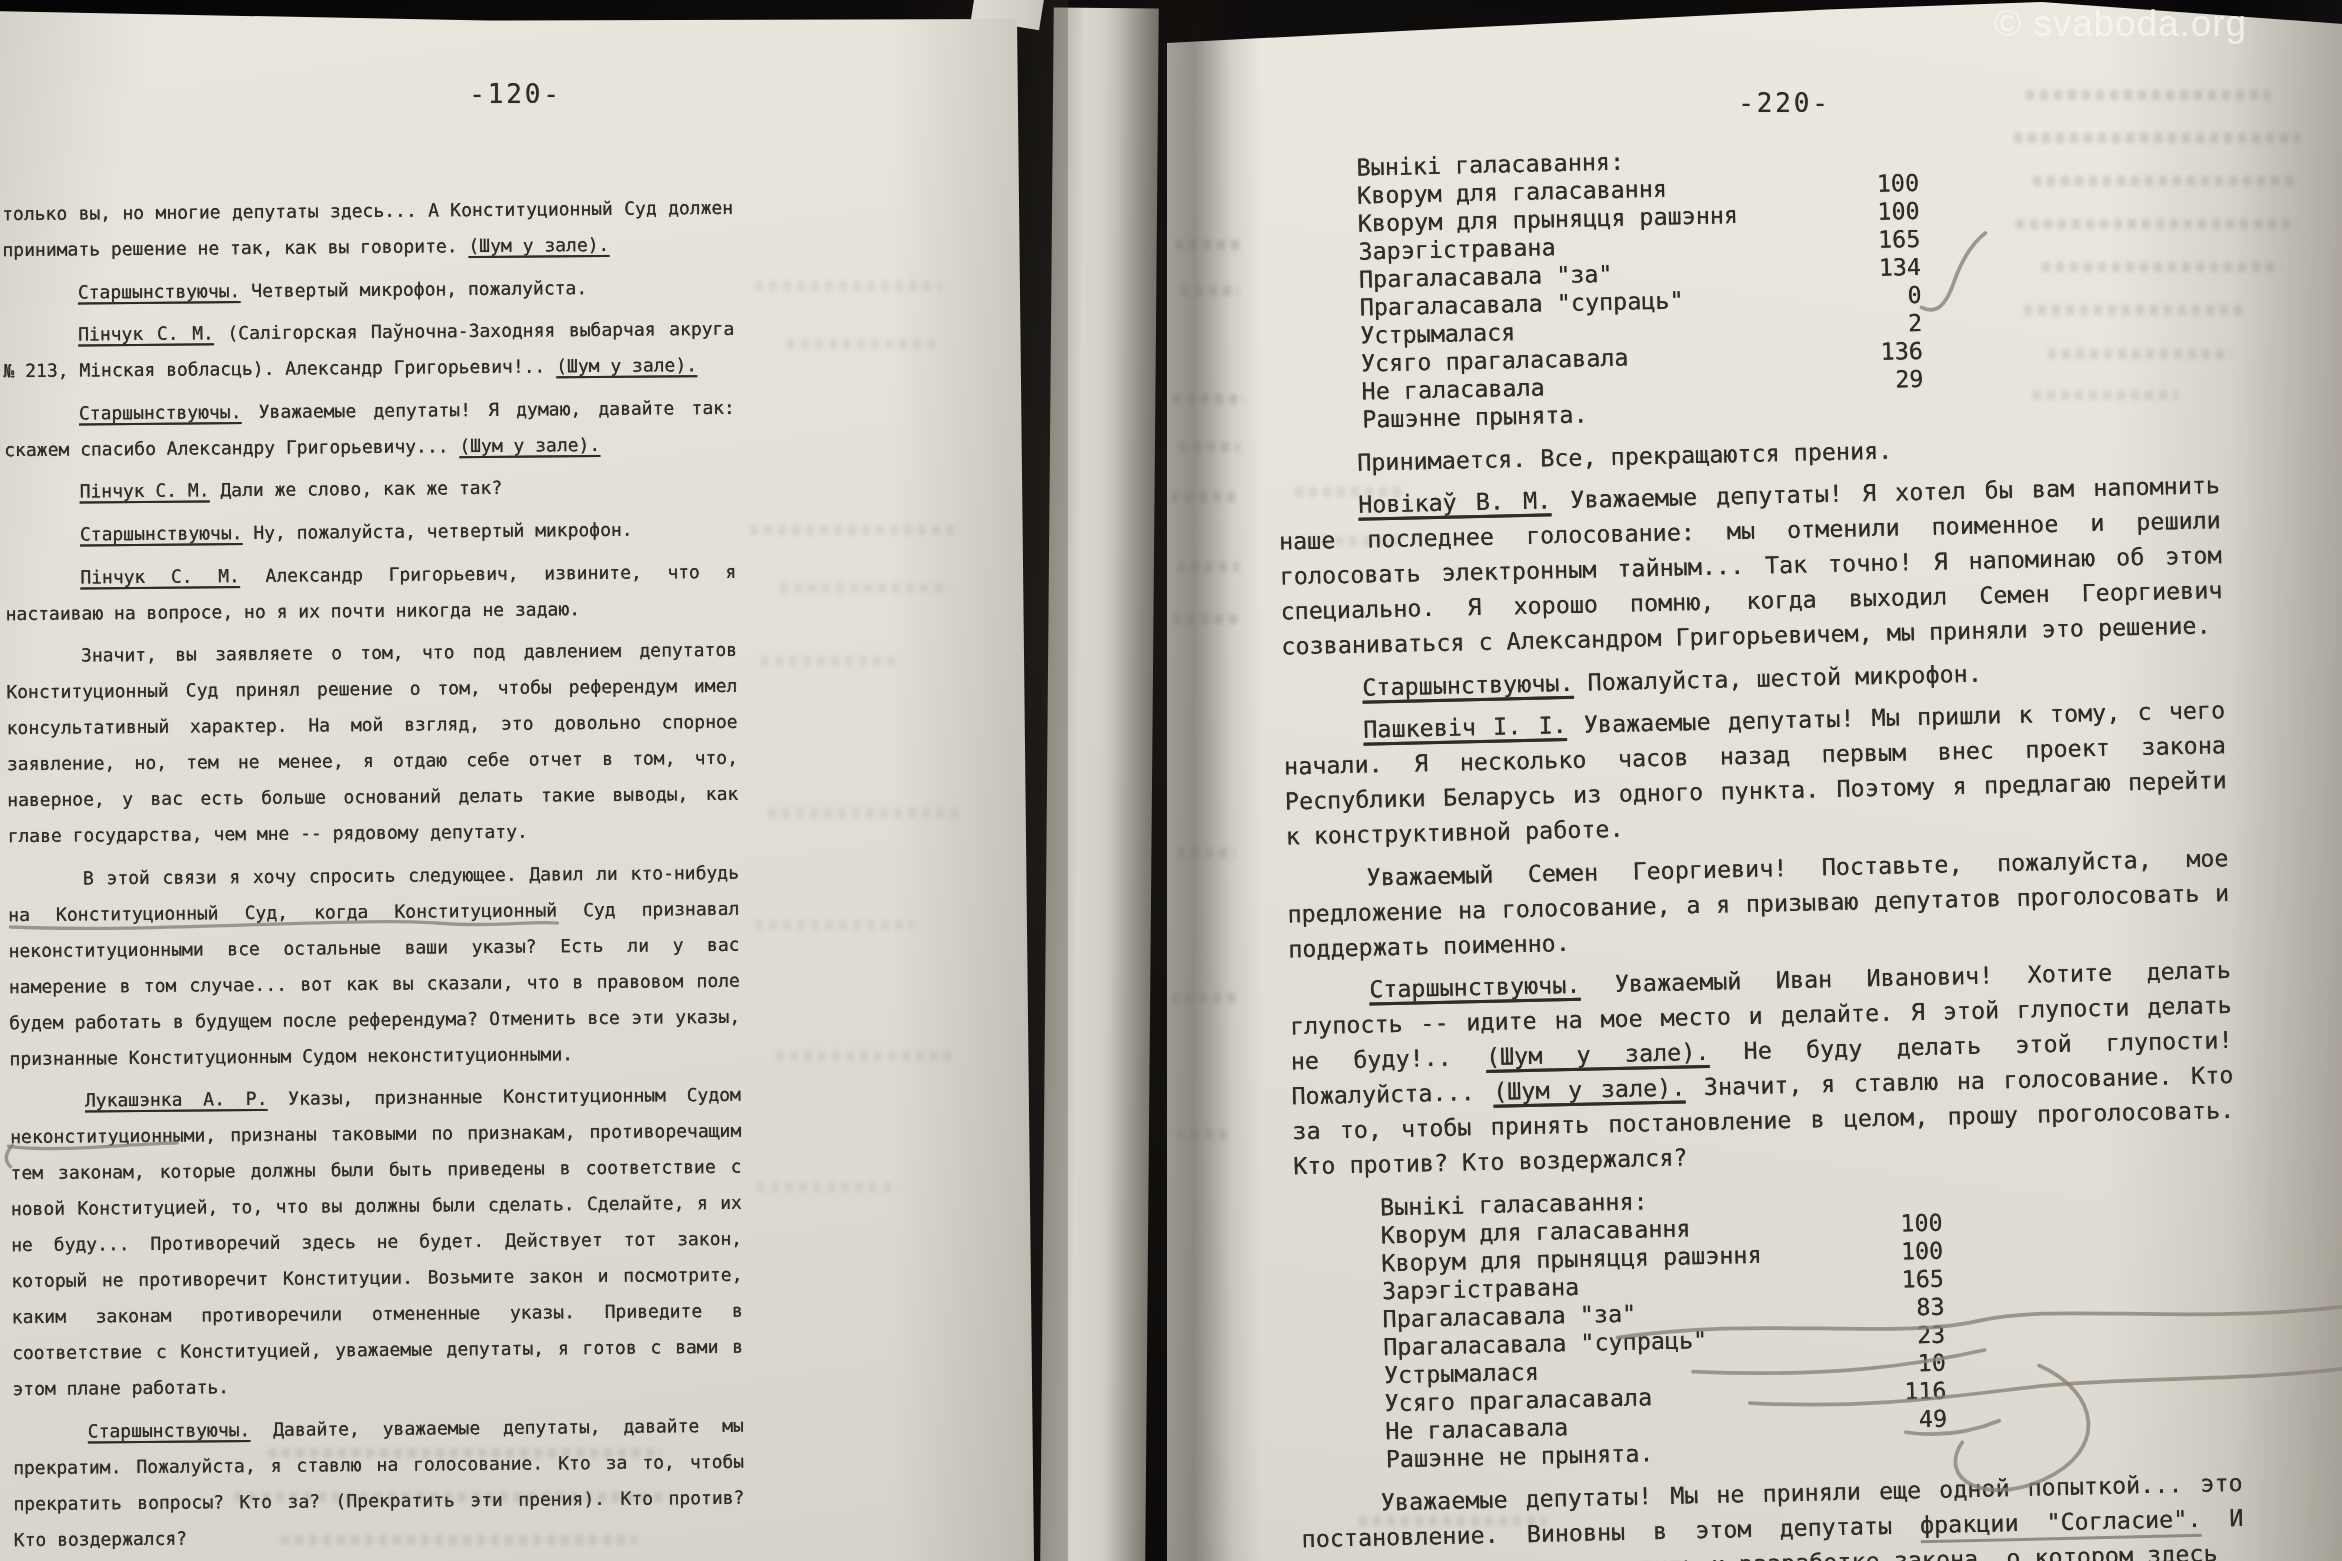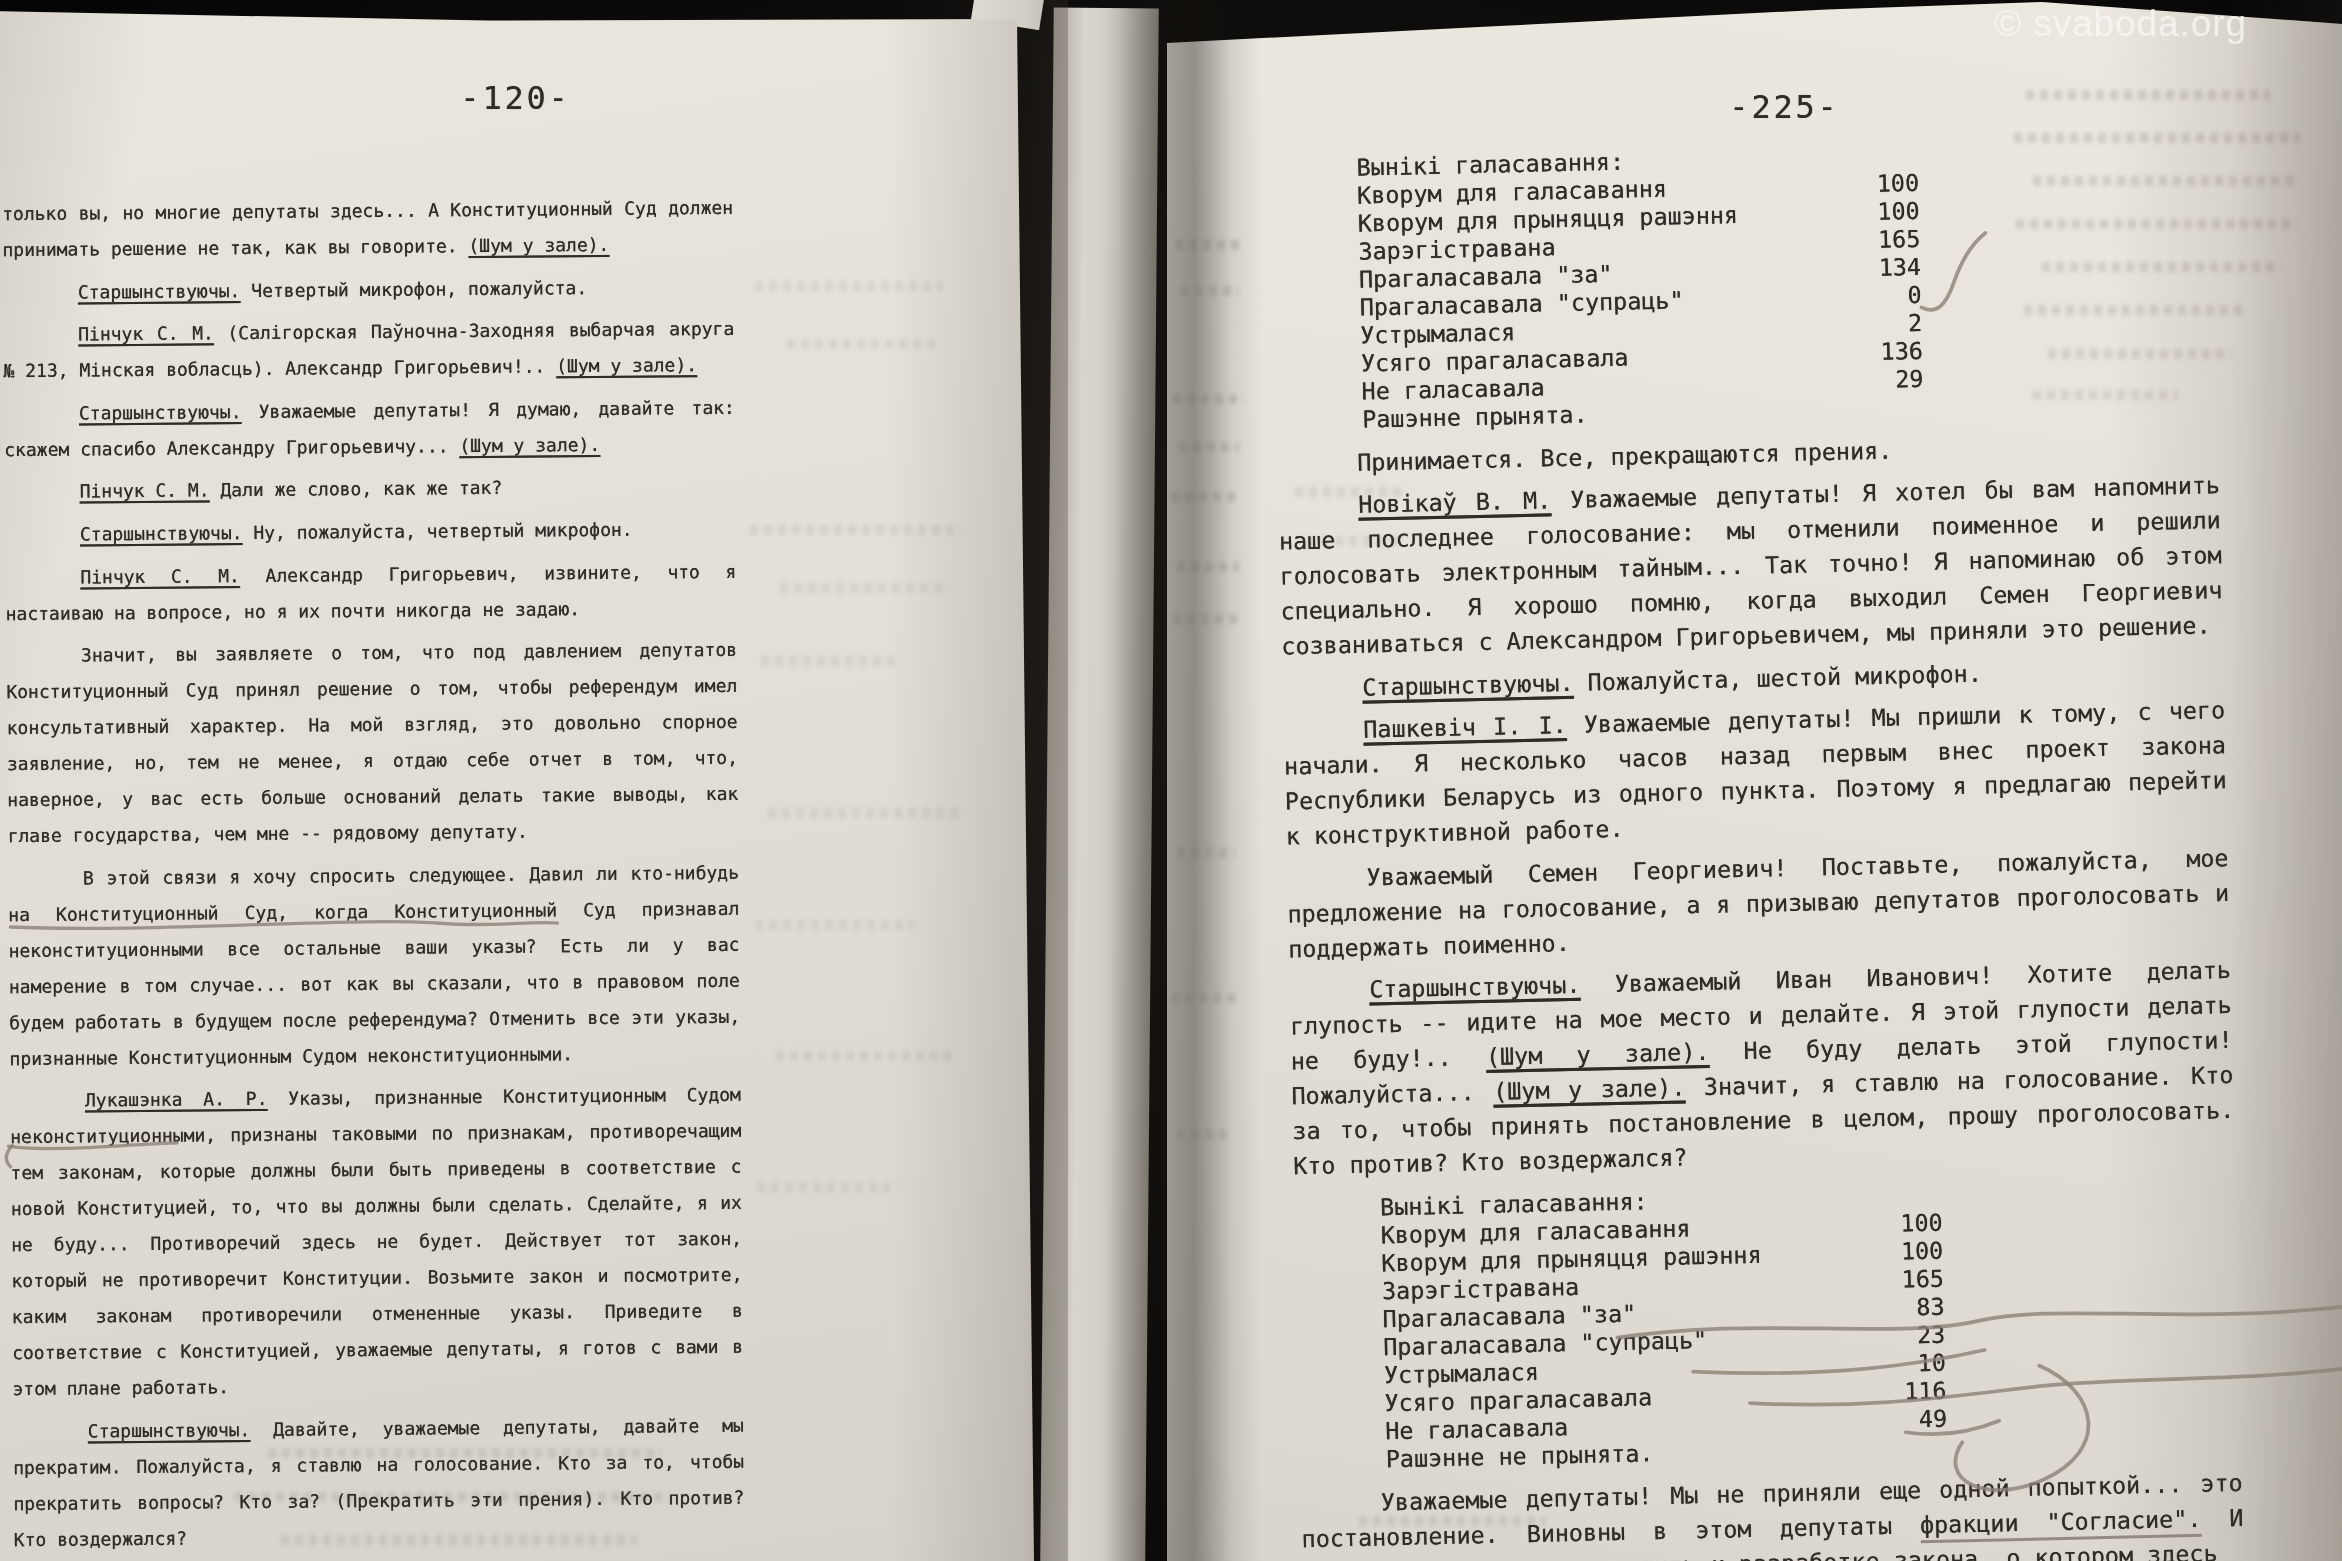--- a/index.html
+++ b/index.html
@@ -40,21 +40,21 @@
   .left-fold-shade{
     position:absolute;left:890px;top:0;width:178px;height:1562px;
     background:linear-gradient(90deg, rgba(60,54,46,0) 0%, rgba(60,54,46,0.16) 75%, rgba(60,54,46,0.30) 100%);
   }
   .right-edge-shade{
     position:absolute;left:2230px;top:0;width:112px;height:1562px;
     background:linear-gradient(90deg, rgba(60,54,46,0) 0%, rgba(60,54,46,0.18) 100%);
   }
   
   .typed{color:#302b26;text-shadow:0 0 0.7px rgba(48,43,38,0.85);}
-  .page-number{position:absolute;letter-spacing:2.8px;font-size:32px;text-align:center;}
+  .page-number{position:absolute;letter-spacing:2.8px;font-size:26px;text-align:center;}
   .pn-left{left:422px;top:79px;width:187px;}
   .pn-right{left:1705px;top:88px;width:159px;}
   .content-left{
     position:absolute;left:1.9px;top:193px;width:731px;height:1368px;
     font-size:18px;line-height:36px;
     transform:rotate(-0.5deg);transform-origin:365px 0px;
   }
   .content-right{
     position:absolute;left:1270px;top:139px;width:942px;height:1462px;
     font-size:23.4px;line-height:35px;
@@ -149,21 +149,21 @@
   <p class="para indent"><span class="u">Лукашэнка А. Р.</span><span> Указы, признанные Конституционным Судом неконституционными, признаны таковыми по признакам, противоречащим тем законам, которые должны были быть приведены в соответствие с новой Конституцией, то, что вы должны были сделать. Сделайте, я их не буду... Противоречий здесь не будет. Действует тот закон, который не противоречит Конституции. Возьмите закон и посмотрите, каким законам противоречили отмененные указы. Приведите в соответствие с Конституцией, уважаемые депутаты, я готов с вами в этом плане работать.</span></p>
   <p class="para indent"><span class="u">Старшынствуючы.</span><span> Давайте, уважаемые депутаты, давайте мы прекратим. Пожалуйста, я ставлю на голосование. Кто за то, чтобы прекратить вопросы? Кто за? (Прекратить эти прения). Кто против? Кто воздержался?</span></p>
 
   <svg class="pencil" style="left:0;top:0;width:731px;height:1368px;" viewBox="0 0 780 1460">
     <path d="M 2 780 C 150 788 380 772 460 780 C 520 785 560 778 586 781"></path>
     <path d="M -2 1014 C 50 1021 120 1013 178 1012"></path>
     <path d="M 2 1013 C -6 1022 -6 1030 0 1036"></path>
   </svg>
 </div>
 
-<div class="page-number pn-right typed">-225-</div>
+<div class="page-number pn-right typed">-220-</div>
 
 <div class="content-right typed">
 
   <div class="results">
     <div class="title">Вынікі галасавання:</div>
     <div class="row">
         <span>Кворум для галасавання</span>
         <span class="val">100</span>
       </div>
     <div class="row">

